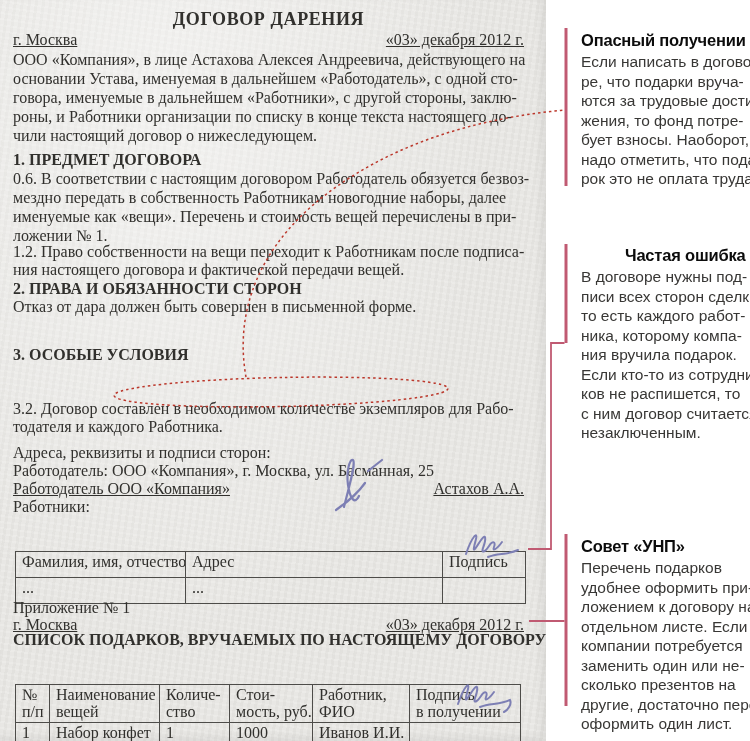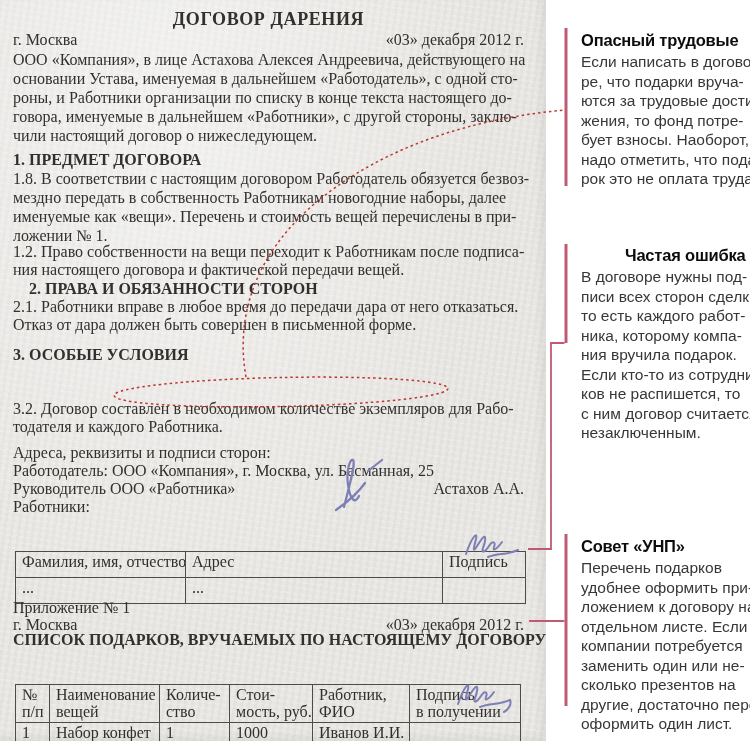--- a/index.html
+++ b/index.html
@@ -12,21 +12,21 @@
       repeating-linear-gradient(98deg, rgba(120,118,108,.05) 0 3px, transparent 3px 7px),
       repeating-linear-gradient(8deg, rgba(255,255,255,.16) 0 2px, transparent 2px 6px),
       #e8e7e4;
     box-shadow: inset -5px -4px 8px rgba(0,0,0,.06);
     color:#31302d;}
   .abs{position:absolute;}
   .dl{font-size:16px;line-height:18px;color:#31302d;white-space:nowrap;}
   .intro .dl, .p11 .dl{line-height:19px;}
   .b{font-weight:bold;}
   .t-center{text-align:center;}
-  .row2{display:flex;justify-content:space-between;}
+  .row2{display:flex;justify-content:space-between;text-decoration:underline;}
   
   table{border-collapse:collapse;table-layout:fixed;margin-top:36px;}
   td{border:1.3px solid #4d4c49;padding:1px 6px;font-size:16px;line-height:17px;
      color:#31302d;overflow:hidden;white-space:nowrap;vertical-align:top;}
   
   .note-h{position:absolute;font-family:"Liberation Sans",sans-serif;font-weight:bold;
           font-size:16.5px;line-height:19px;color:#0c0c0c;letter-spacing:-0.2px;white-space:nowrap;}
   .note-l{font-family:"Liberation Sans",sans-serif;font-size:15.5px;line-height:19.5px;
           color:#383735;white-space:nowrap;}
   .overlay{position:absolute;left:0;top:0;pointer-events:none;}
@@ -41,58 +41,57 @@
     <div class="abs dl b t-center" style="left:13px;top:10px;width:511px;font-size:18px;letter-spacing:.6px;">ДОГОВОР ДАРЕНИЯ</div>
 
     <div class="abs row2" style="left:13px;top:31px;width:511px;">
       <span class="dl">г. Москва</span>
       <span class="dl">«03» декабря 2012 г.</span>
     </div>
 
     <div class="abs intro" style="left:13px;top:50px;">
       <div class="dl">ООО «Компания», в лице Астахова Алексея Андреевича, действующего на</div>
       <div class="dl">основании Устава, именуемая в дальнейшем «Работодатель», с одной сто-</div>
+      <div class="dl">говора, именуемые в дальнейшем «Работники», с другой стороны, заклю-</div>
       <div class="dl">роны, и Работники организации по списку в конце текста настоящего до-</div>
-      <div class="dl">говора, именуемые в дальнейшем «Работники», с другой стороны, заклю-</div>
       <div class="dl">чили настоящий договор о нижеследующем.</div>
     </div>
 
     <div class="abs dl b" style="left:13px;top:151px;">1. ПРЕДМЕТ ДОГОВОРА</div>
 
     <div class="abs p11" style="left:13px;top:169px;">
-      <div class="dl">1.8. В соответствии с настоящим договором Работодатель обязуется безвоз-</div>
+      <div class="dl">0.6. В соответствии с настоящим договором Работодатель обязуется безвоз-</div>
       <div class="dl">мездно передать в собственность Работникам новогодние наборы, далее</div>
       <div class="dl">именуемые как «вещи». Перечень и стоимость вещей перечислены в при-</div>
       <div class="dl">ложении № 1.</div>
     </div>
 
     <div class="abs" style="left:13px;top:243px;">
       <div class="dl">1.2. Право собственности на вещи переходит к Работникам после подписа-</div>
       <div class="dl">ния настоящего договора и фактической передачи вещей.</div>
     </div>
 
-    <div class="abs dl b" style="left:29px;top:280px;">2. ПРАВА И ОБЯЗАННОСТИ СТОРОН</div>
+    <div class="abs dl b" style="left:13px;top:280px;">2. ПРАВА И ОБЯЗАННОСТИ СТОРОН</div>
 
     <div class="abs" style="left:13px;top:298px;">
-      <div class="dl">2.1. Работники вправе в любое время до передачи дара от него отказаться.</div>
       <div class="dl">Отказ от дара должен быть совершен в письменной форме.</div>
     </div>
 
     <div class="abs dl b" style="left:13px;top:346px;">3. ОСОБЫЕ УСЛОВИЯ</div>
 
 
     <div class="abs" style="left:13px;top:400px;">
       <div class="dl">3.2. Договор составлен в необходимом количестве экземпляров для Рабо-</div>
       <div class="dl">тодателя и каждого Работника.</div>
     </div>
 
     <div class="abs dl" style="left:13px;top:444px;">Адреса, реквизиты и подписи сторон:</div>
     <div class="abs dl" style="left:13px;top:462px;text-align:right;">Работодатель: ООО «Компания», г. Москва, ул. Басманная, 25</div>
     <div class="abs row2" style="left:13px;top:480px;width:511px;">
-      <span class="dl">Руководитель ООО «Работника»</span>
+      <span class="dl">Работодатель ООО «Компания»</span>
       <span class="dl">Астахов А.А.</span>
     </div>
     <div class="abs dl" style="left:13px;top:498px;">Работники:</div>
 
     <table class="abs" style="left:15px;top:515px;width:510px;">
       <colgroup>
           <col style="width:170px">
           <col style="width:257px">
           <col style="width:83px">
         </colgroup>
@@ -168,21 +167,21 @@
         <td>...</td>
         <td></td>
         <td></td>
       </tr>
     </tbody>
       </table>
   </div>
 
   <div>
 
-    <div class="note-h" style="left:581px;top:31px;">Опасный трудовые</div>
+    <div class="note-h" style="left:581px;top:31px;">Опасный получении</div>
     <div class="abs" style="left:581px;top:52px;">
       <div class="note-l">Если написать в догово-</div>
       <div class="note-l">ре, что подарки вруча-</div>
       <div class="note-l">ются за трудовые дости-</div>
       <div class="note-l">жения, то фонд потре-</div>
       <div class="note-l">бует взносы. Наоборот,</div>
       <div class="note-l">надо отметить, что пода-</div>
       <div class="note-l">рок это не оплата труда.</div>
     </div>
 

